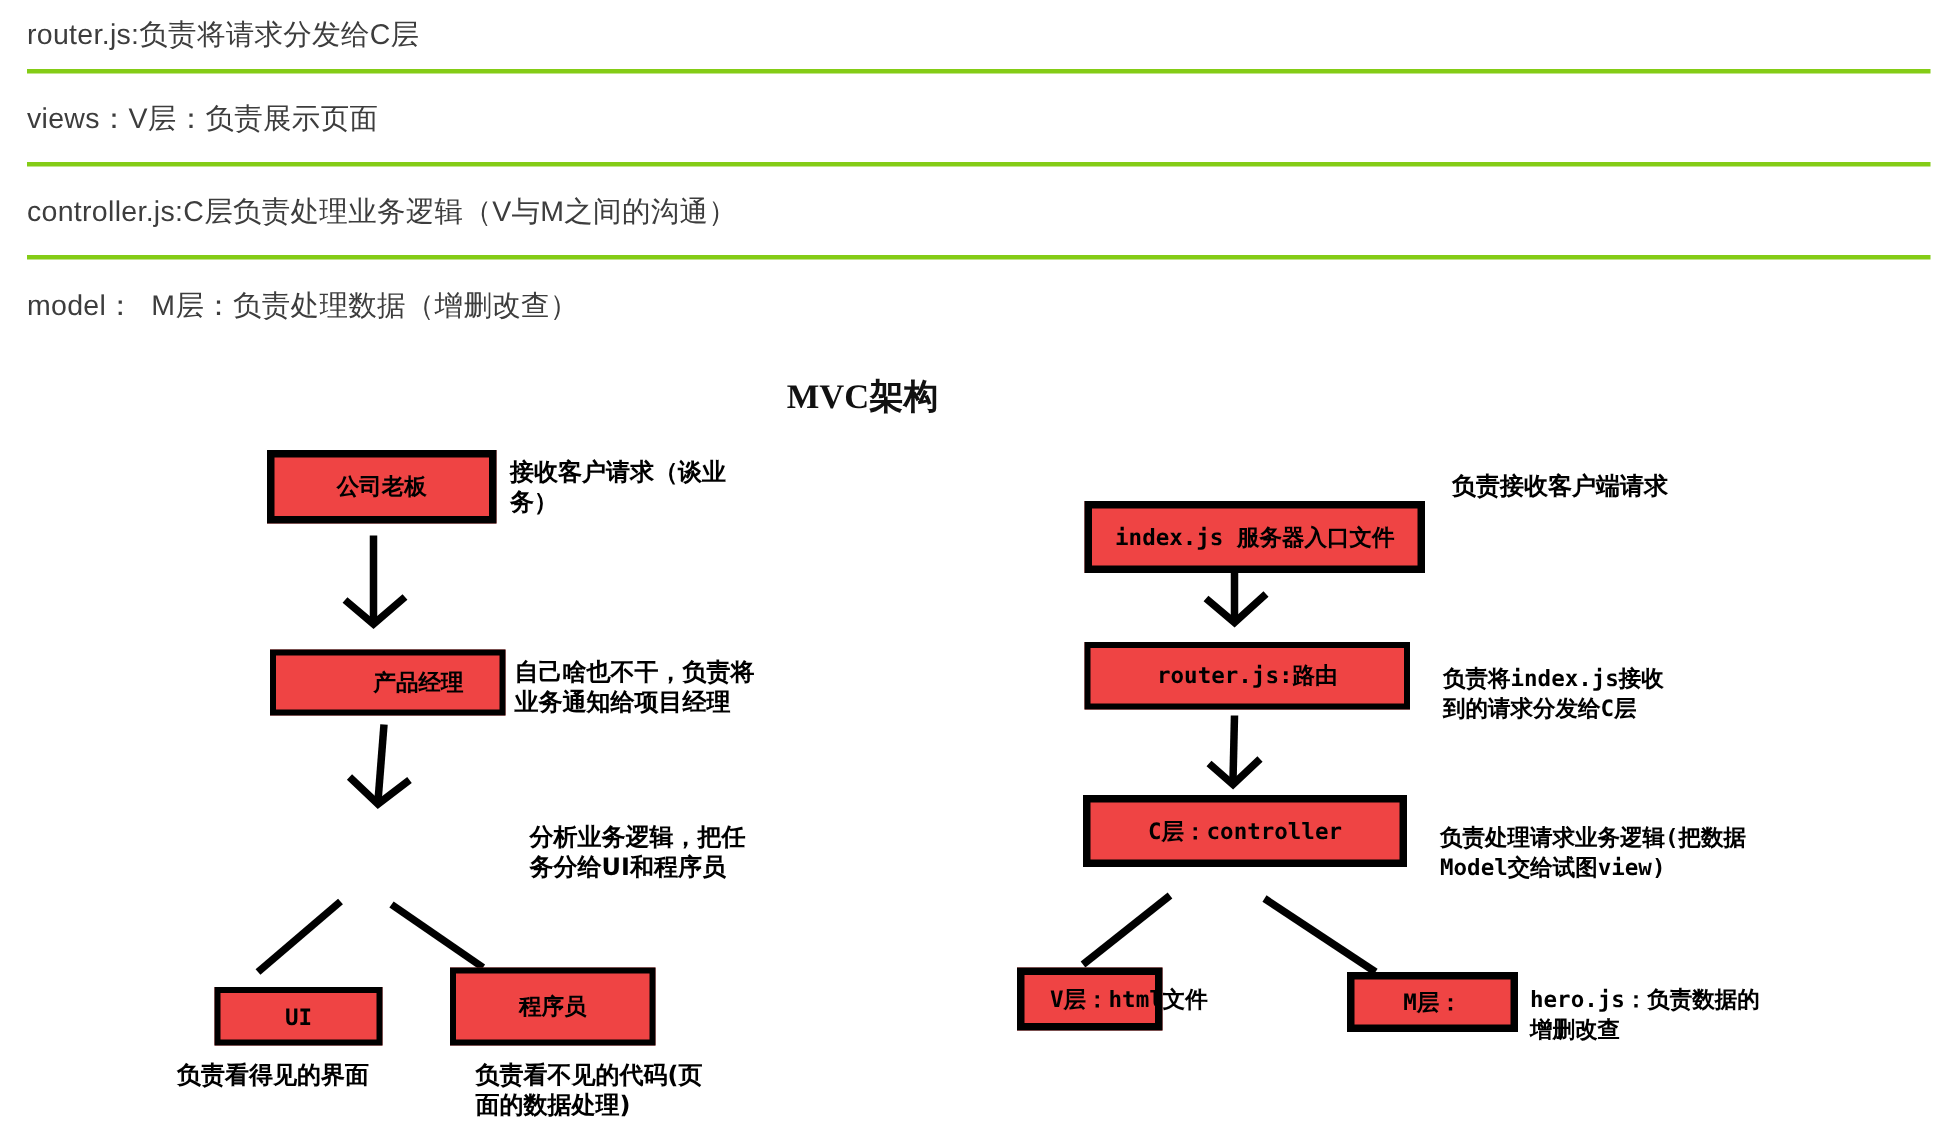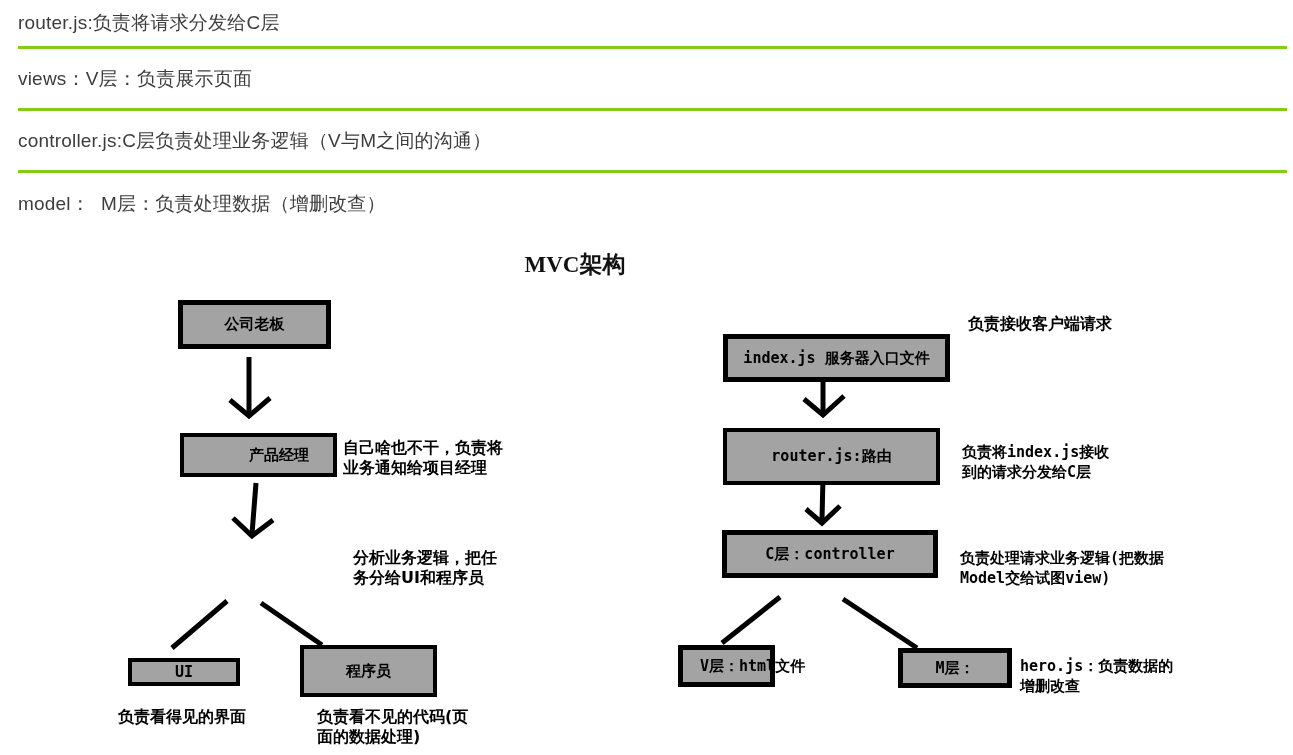--- a/index.html
+++ b/index.html
@@ -31,21 +31,21 @@
   .diagram svg { position: absolute; left: 0; top: 0; }
   .diagram-title {
     position: absolute; left: 500px; top: 249px; width: 150px;
     text-align: center;
     font-family: "Liberation Serif", "DejaVu Serif", serif;
     font-weight: 700; font-size: 23px; color: #111;
   }
   .fbox {
     position: absolute;
     border: 4px solid #000;
-    background: #a3a3a3;
+    background: #ef4444;
     display: flex; align-items: center; justify-content: center;
     font-family: "DejaVu Sans Mono", "Liberation Mono", monospace;
     font-weight: 700; font-size: 15px; color: #000;
     white-space: nowrap;
   }
   .fbox.thick { border-width: 5px; }
   .fbox.left-text { justify-content: flex-start; padding-left: 17px; overflow: visible; }
   .ann {
     position: absolute;
     font-family: "DejaVu Sans", "Liberation Sans", sans-serif;
@@ -99,39 +99,41 @@
   </svg>
 
   <div class="diagram-title">MVC架构</div>
 
   <div class="fbox thick" style="left:178px; top:300px; width:153px; height:49px;">
     <span>公司老板</span>
   </div>
   <div class="fbox" style="left:180px; top:433px; width:157px; height:44px;padding-left:41px;">
     <span>产品经理</span>
   </div>
-  <div class="fbox" style="left:128px; top:658px; width:112px; height:28px;">
+  <div class="fbox" style="left:143px; top:658px; width:112px; height:39px;">
     <span>UI</span>
   </div>
   <div class="fbox" style="left:300px; top:645px; width:137px; height:52px;">
     <span>程序员</span>
   </div>
 
+  <div class="ann" style="left:340px; top:305px; width:180px;">接收客户请求（谈业
+务）</div>
   <div class="ann" style="left:343px; top:438px; width:190px;">自己啥也不干，负责将
 业务通知给项目经理</div>
   <div class="ann" style="left:353px; top:548px; width:190px;">分析业务逻辑，把任
 务分给UI和程序员</div>
   <div class="ann" style="left:118px; top:707px; width:200px;">负责看得见的界面</div>
   <div class="ann" style="left:317px; top:707px; width:190px;">负责看不见的代码(页
 面的数据处理)</div>
 
   <div class="fbox thick" style="left:723px; top:302px; width:227px; height:48px;margin-top:32px;">
     <span>index.js 服务器入口文件</span>
   </div>
-  <div class="fbox" style="left:723px; top:428px; width:217px; height:57px;text-align:center;">
+  <div class="fbox" style="left:723px; top:428px; width:217px; height:45px;text-align:center;">
     <span>router.js:路由</span>
   </div>
   <div class="fbox thick" style="left:722px; top:530px; width:216px; height:48px;">
     <span>C层：controller</span>
   </div>
   <div class="fbox thick left-text" style="left:678px; top:645px; width:97px; height:42px;">
     <span>V层：html文件</span>
   </div>
   <div class="fbox thick" style="left:898px; top:648px; width:114px; height:40px;">
     <span>M层：</span>

